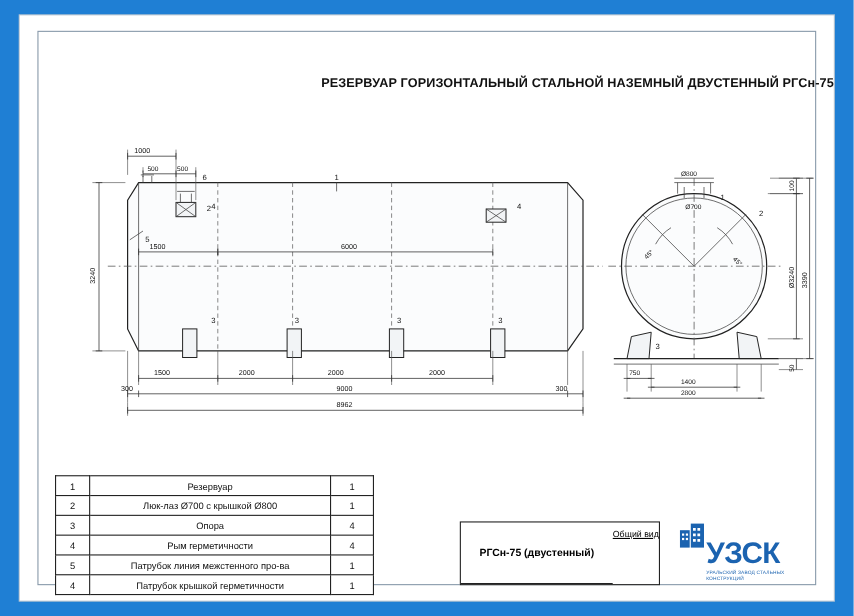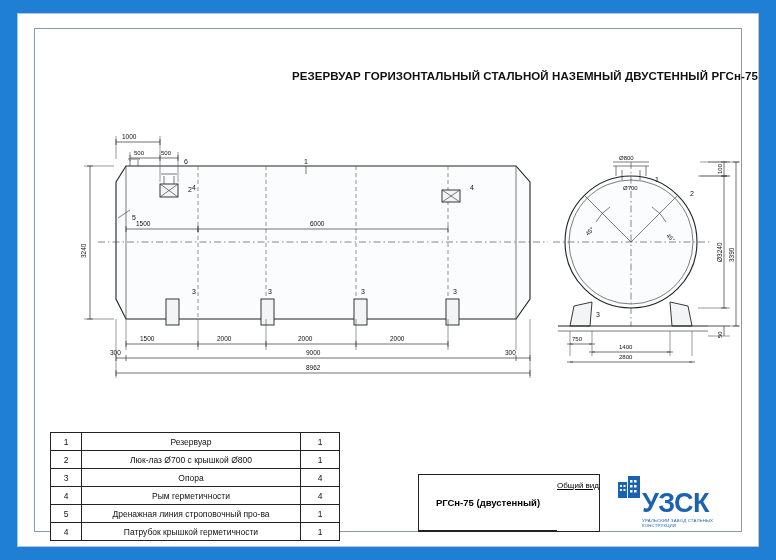--- a/index.html
+++ b/index.html
@@ -282,21 +282,21 @@
         <td>Опора</td>
         <td class="qty">4</td>
       </tr>
       <tr>
         <td class="num">4</td>
         <td>Рым герметичности</td>
         <td class="qty">4</td>
       </tr>
       <tr>
         <td class="num">5</td>
-        <td>Дренажная линия строповочный про-ва</td>
+        <td>Патрубок линия межстенного про-ва</td>
         <td class="qty">1</td>
       </tr>
       <tr>
         <td class="num">4</td>
         <td>Патрубок крышкой герметичности</td>
         <td class="qty">1</td>
       </tr>
     </tbody>
   </table>
 

